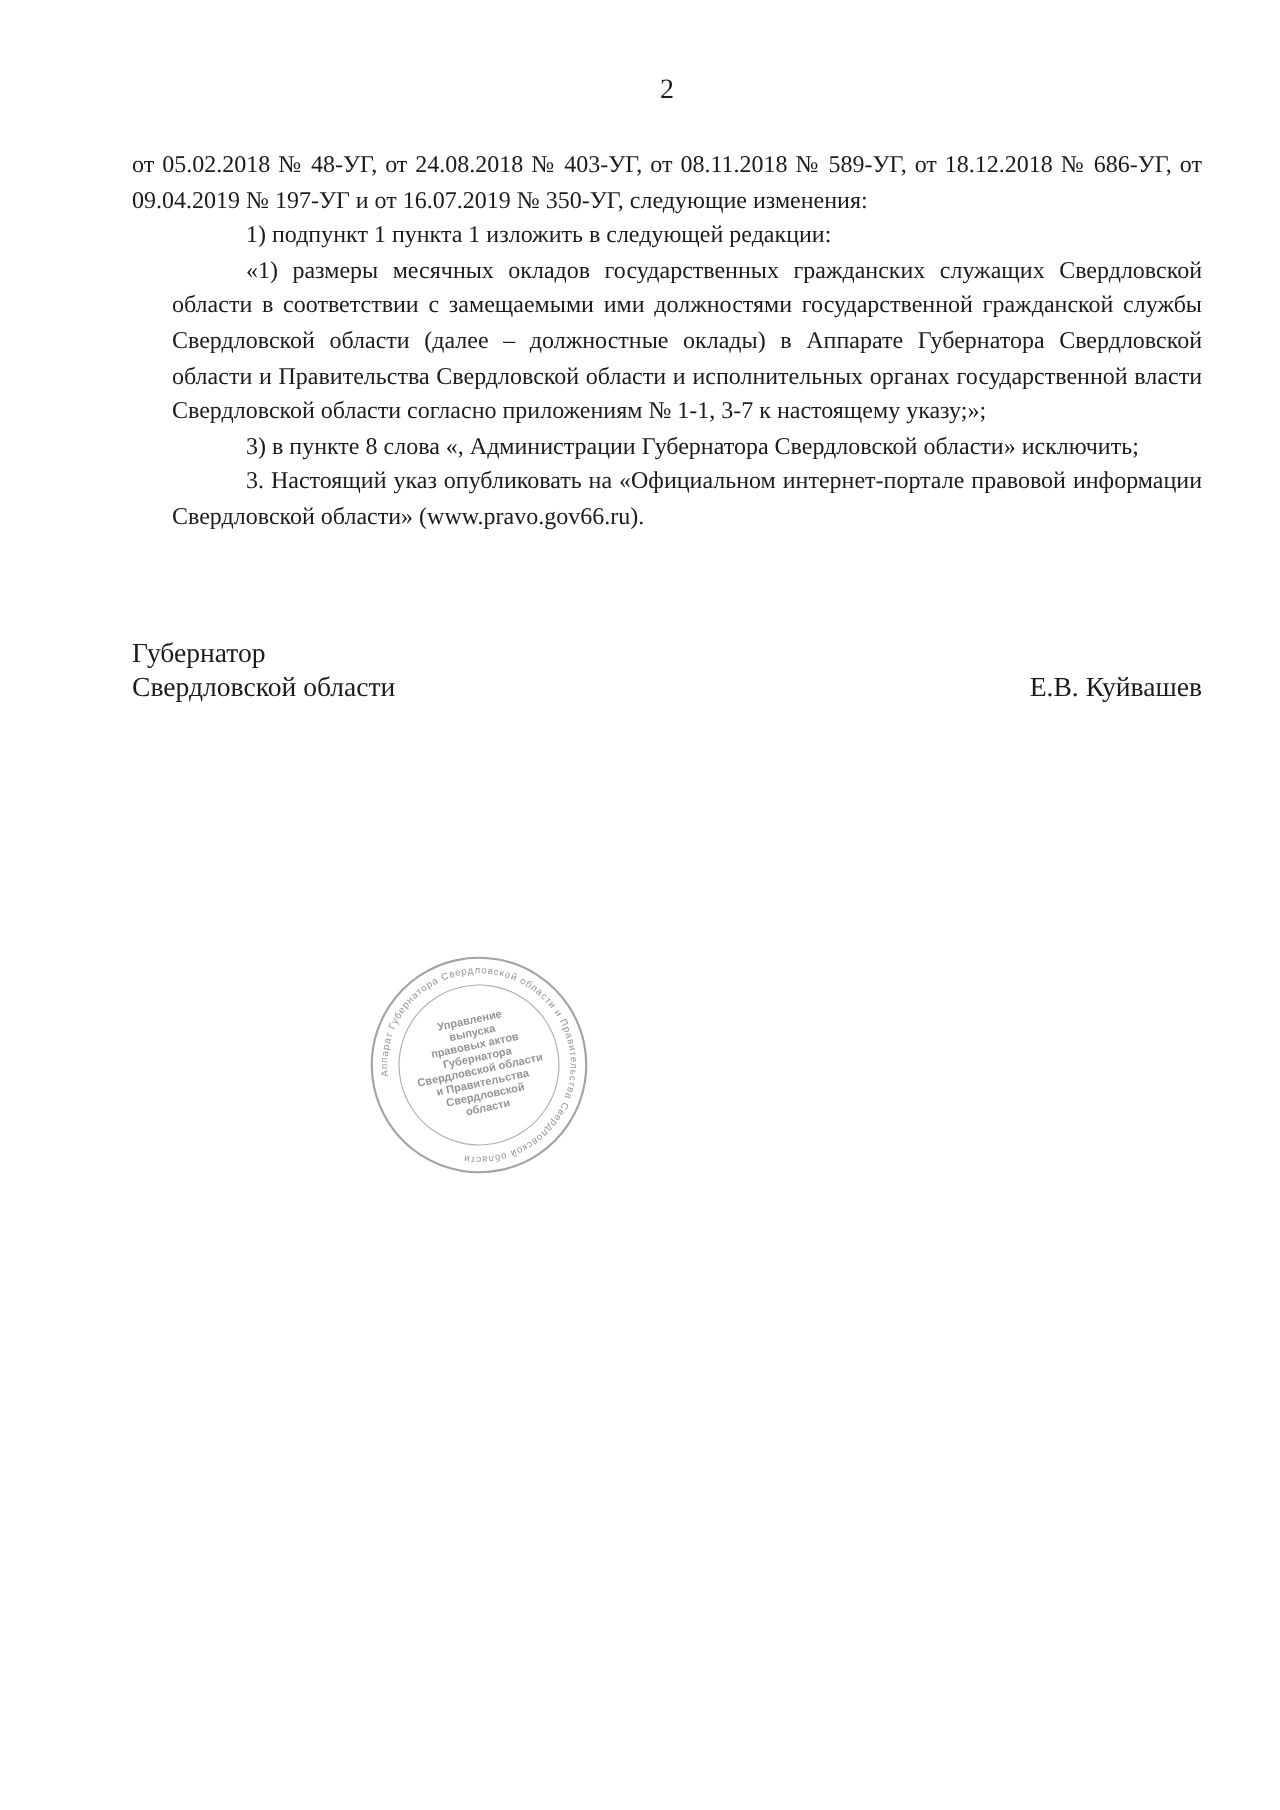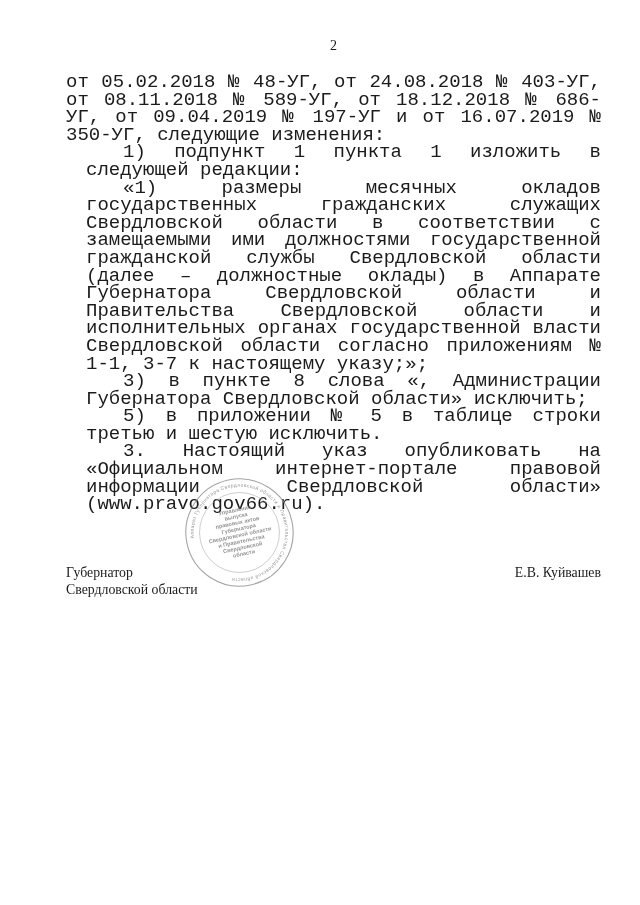--- a/index.html
+++ b/index.html
@@ -18,31 +18,31 @@
     height: 905px;
     padding: 38px 39px 0 66px;
     background: #ffffff;
   }
   .page-number {
     text-align: center;
     font-size: 14px;
     margin-bottom: 20px;
   }
   .body-text {
-    font-size: 19px;
+    font-size: 12px;
     line-height: 17.6px;
     text-align: justify;
     text-align-last: left;
-    font-family: Liberation Mono, monospace;
   }
   .para { margin: 0; }
   .para.indent { text-indent: 37px; margin-left: 20px; }
   .signature {
     display: flex;
     justify-content: space-between;
+    align-items: flex-end;
     margin-top: 50px;
     font-size: 13.8px;
     line-height: 17.2px;
   }
   .stamp {
     position: absolute;
     left: 181px;
     top: 474px;
     width: 117px;
     height: 117px;
@@ -62,21 +62,20 @@
 
 <div class="sheet">
 
   <div class="page-number">2</div>
 
   <div class="body-text">
     <p class="para">от 05.02.2018 № 48-УГ, от 24.08.2018 № 403-УГ, от 08.11.2018 № 589-УГ, от 18.12.2018 № 686-УГ, от 09.04.2019 № 197-УГ и от 16.07.2019 № 350-УГ, следующие изменения:</p>
     <p class="para indent">1) подпункт 1 пункта 1 изложить в следующей редакции:</p>
     <p class="para indent">«1) размеры месячных окладов государственных гражданских служащих Свердловской области в соответствии с замещаемыми ими должностями государственной гражданской службы Свердловской области (далее – должностные оклады) в Аппарате Губернатора Свердловской области и Правительства Свердловской области и исполнительных органах государственной власти Свердловской области согласно приложениям № 1-1, 3-7 к настоящему указу;»;</p>
     <p class="para indent">3) в пункте 8 слова «, Администрации Губернатора Свердловской области» исключить;</p>
-    <p class="para indent">5) в приложении № 5 в таблице строки третью и шестую исключить.</p>
     <p class="para indent">3. Настоящий указ опубликовать на «Официальном интернет-портале правовой информации Свердловской области» (www.pravo.gov66.ru).</p>
   </div>
 
   <div class="signature">
     <div class="sig-title">
       <div>Губернатор</div>
       <div>Свердловской области</div>
     </div>
     <div class="sig-name">Е.В. Куйвашев</div>
   </div>

